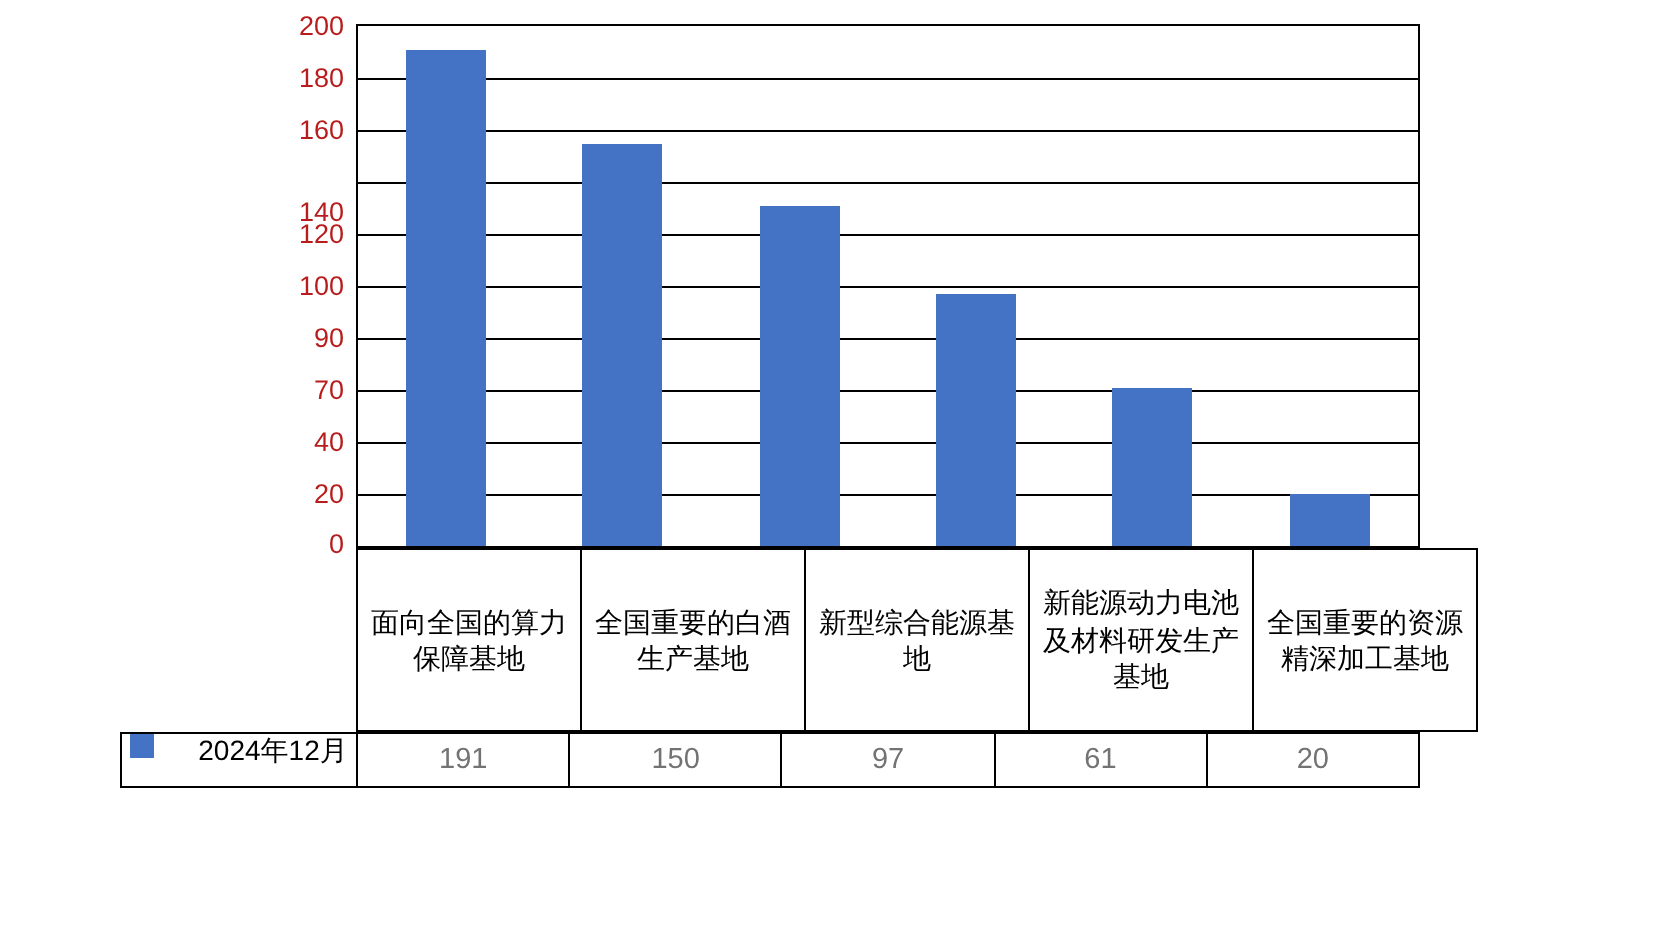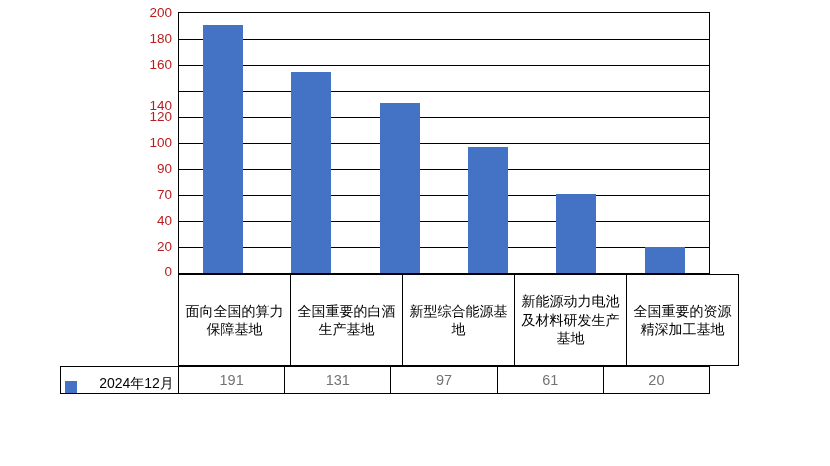--- a/index.html
+++ b/index.html
@@ -119,21 +119,21 @@
     box-sizing: border-box;
     border: 1px solid #000000;
     border-right: none;
   }
   .legend-cell {
     width: 118px;
     flex: 0 0 118px;
     border-right: 1px solid #000000;
     box-sizing: border-box;
     display: flex;
-    align-items: flex-end;
+    align-items: flex-start;
     justify-content: center;
     gap: 22px;
     font-size: 14px;
   }
   .legend-swatch {
     width: 12px;
     height: 12px;
     background: #4472c4;
     display: inline-block;
   }
@@ -221,20 +221,20 @@
     <div class="cat-cell">新能源动力电池及材料研发生产基地</div>
     <div class="cat-cell">全国重要的资源精深加工基地</div>
   </div>
 
   <div class="data-row">
     <div class="legend-cell">
       <span class="legend-swatch"></span>
       <span>2024年12月</span>
     </div>
     <div class="val-cell">191</div>
-    <div class="val-cell">131</div>
+    <div class="val-cell">150</div>
     <div class="val-cell">97</div>
     <div class="val-cell">61</div>
     <div class="val-cell">20</div>
   </div>
 
 
 </div>
 
 </body></html>

